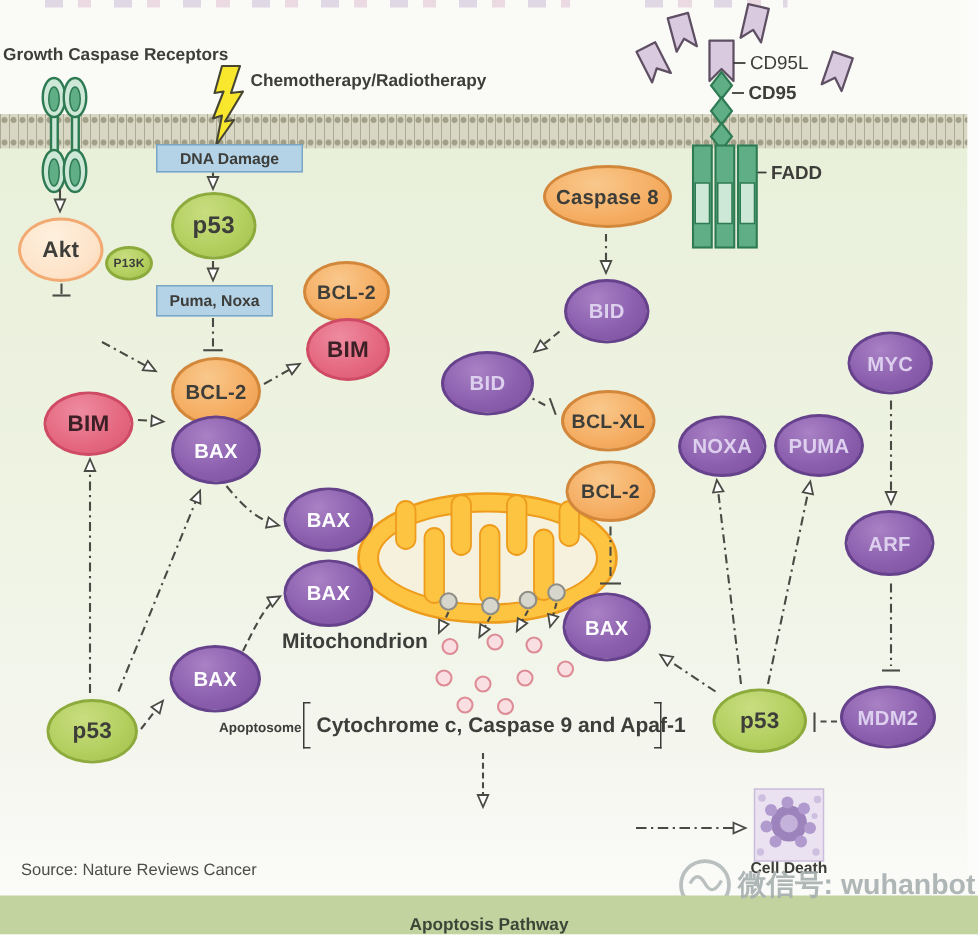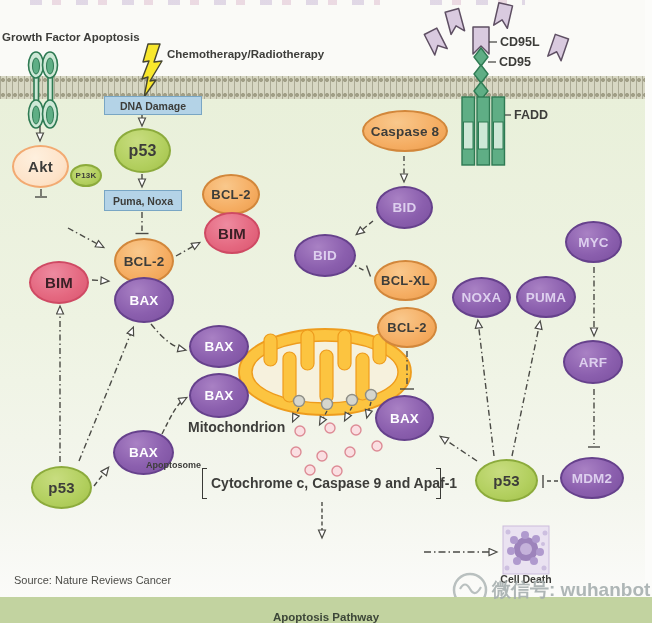--- a/index.html
+++ b/index.html
@@ -249,27 +249,27 @@
   <div class="node n-green fs15" style="left:475px;top:459px;width:63px;height:43px;">p53</div>
   <div class="node n-green fs15" style="left:31px;top:466px;width:61px;height:43px;">p53</div>
   <div class="node n-purple fs14 t-white" style="left:189px;top:325px;width:60px;height:43px;">BAX</div>
   <div class="node n-purple fs14 t-white" style="left:189px;top:373px;width:60px;height:45px;">BAX</div>
   <div class="node n-purple fs14 t-white" style="left:113px;top:430px;width:61px;height:45px;">BAX</div>
   <div class="node n-purple fs14 t-white" style="left:375px;top:395px;width:59px;height:46px;">BAX</div>
 
   <div class="box-blue fs10" style="left:104px;top:96px;width:98px;height:19px;">DNA Damage</div>
   <div class="box-blue fs10" style="left:104px;top:190px;width:78px;height:21px;">Puma, Noxa</div>
 
-  <div class="lbl" style="left:2px;top:31px;font-size:11.5px;font-weight:600;">Growth Factor Apoptosis</div>
+  <div class="lbl" style="left:2px;top:31px;font-size:11.5px;font-weight:600;">Growth Caspase Receptors</div>
   <div class="lbl" style="left:167px;top:48px;font-size:11.5px;font-weight:600;">Chemotherapy/Radiotherapy</div>
-  <div class="lbl" style="left:500px;top:35px;font-size:12.5px;font-weight:700;">CD95L</div>
+  <div class="lbl" style="left:500px;top:35px;font-size:12.5px;font-weight:400;">CD95L</div>
   <div class="lbl" style="left:499px;top:55px;font-size:12.5px;font-weight:600;">CD95</div>
   <div class="lbl" style="left:514px;top:108px;font-size:12.5px;font-weight:600;">FADD</div>
   <div class="lbl" style="left:188px;top:419px;font-size:14px;font-weight:600;">Mitochondrion</div>
-  <div class="lbl" style="left:146px;top:460px;font-size:9px;font-weight:600;">Apoptosome</div>
+  <div class="lbl" style="left:146px;top:480px;font-size:9px;font-weight:600;">Apoptosome</div>
   <div class="bracket lb" style="left:202px;top:468px;"></div>
   <div class="lbl" style="left:211px;top:475px;font-size:14px;font-weight:600;">Cytochrome c, Caspase 9 and Apaf-1</div>
   <div class="bracket rb" style="left:436px;top:468px;"></div>
   <div class="lbl" style="left:498px;top:573px;width:56px;text-align:center;font-size:10.5px;font-weight:700;">Cell Death</div>
   <div class="lbl" style="left:14px;top:574px;font-size:11px;color:#4c4c48;">Source: Nature Reviews Cancer</div>
 
   <div class="watermark" style="left:492px;top:577px;font-size:19px;">微信号: wuhanbot</div>
 
   <div class="footer">
     <span>Apoptosis Pathway</span>

